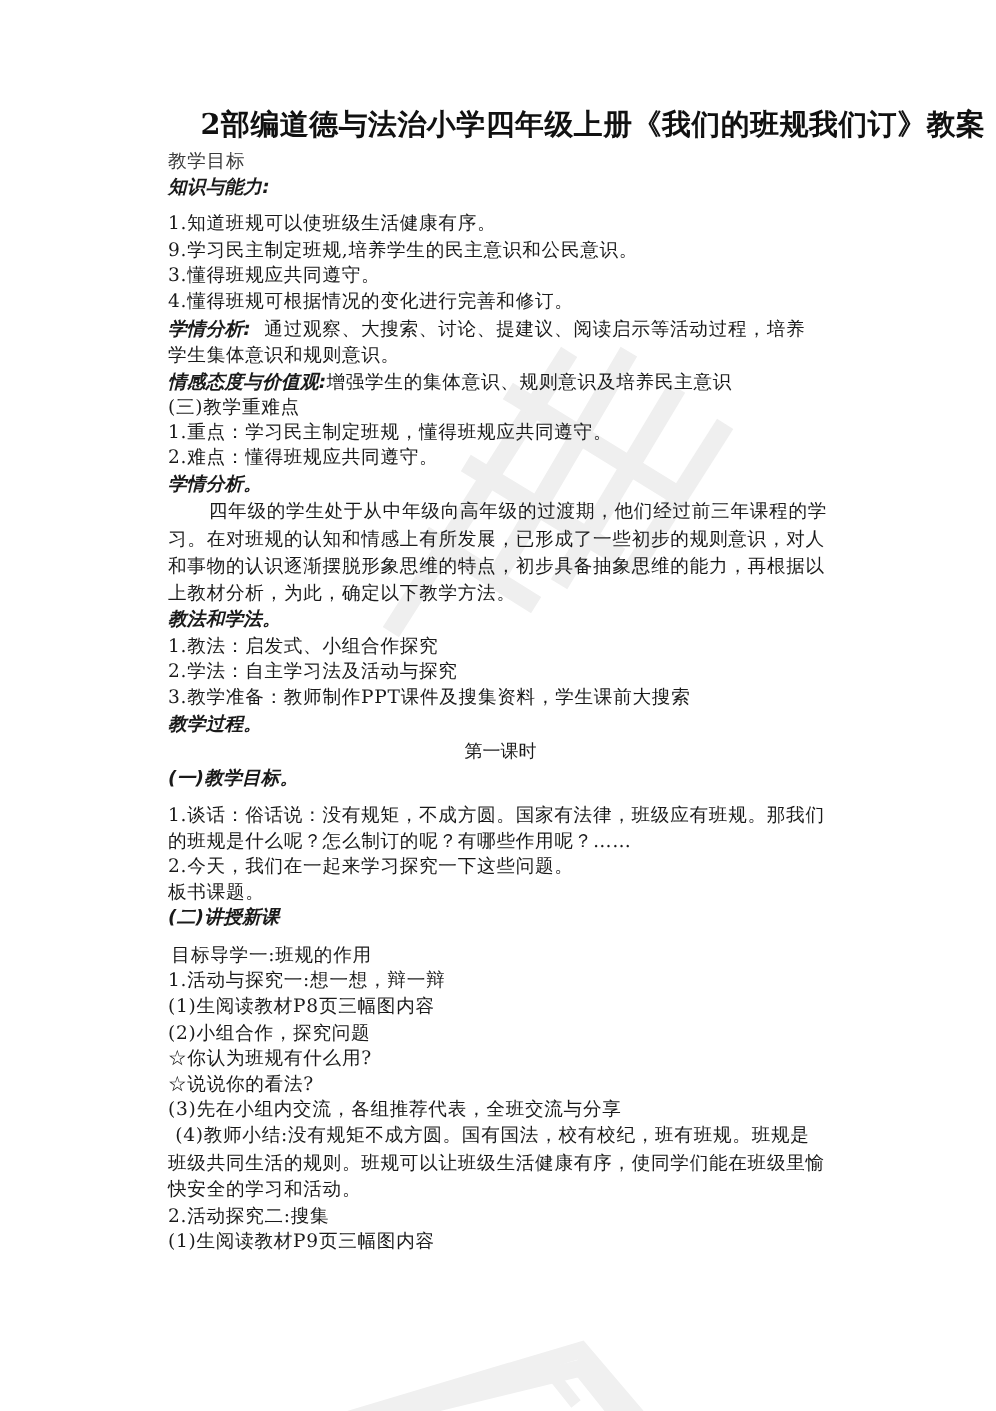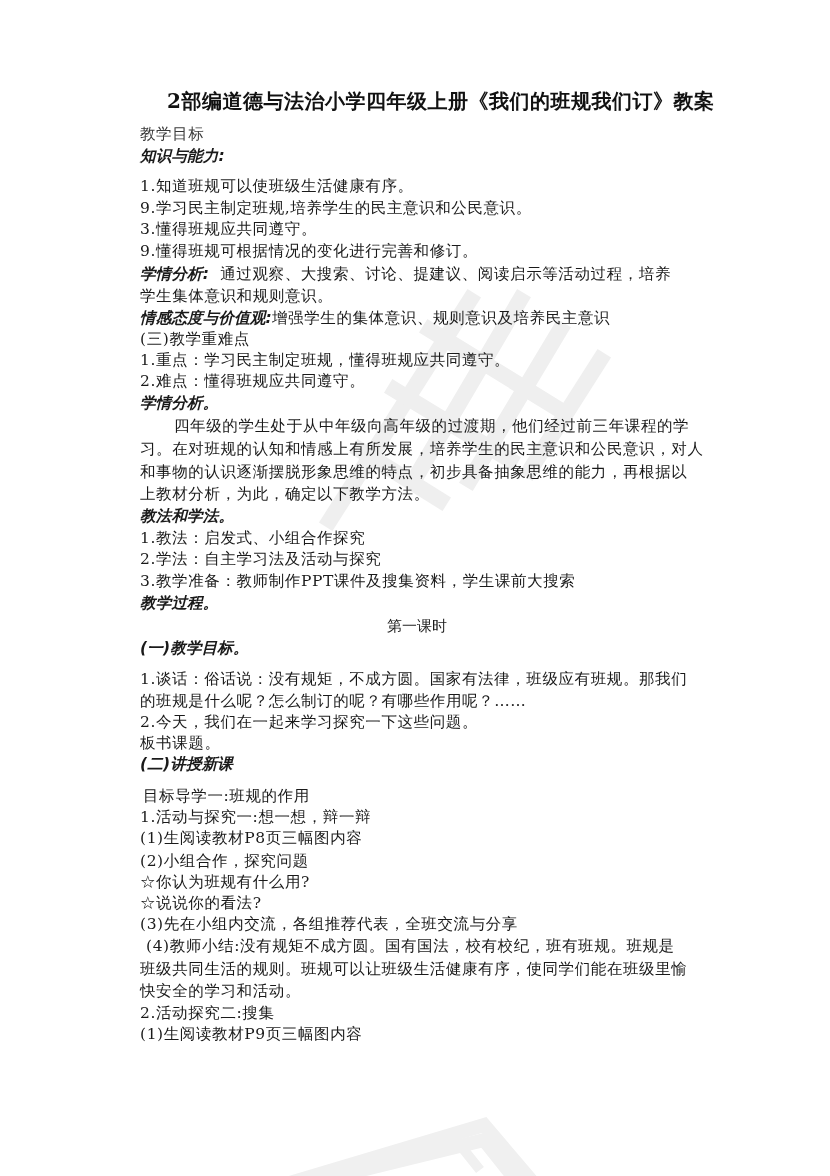--- a/index.html
+++ b/index.html
@@ -42,21 +42,21 @@
     font-size: 15.5px;
     line-height: 21px;
     letter-spacing: 0.6px;
     margin-left: 12px;
   }
   .title {
     position: absolute;
     left: 167px;
     top: 88px;
     white-space: nowrap;
-    font-size: 20px;
+    font-size: 24px;
     font-weight: bold;
     letter-spacing: 0.5px;
     z-index: 1;
     color: #111;
   }
   .gray { color: #3a3a3a; }
   .bold {
     font-family: "DejaVu Sans", "Liberation Sans", sans-serif;
     font-weight: bold;
     letter-spacing: 0.2px;
@@ -104,38 +104,38 @@
   <div class="title">2部编道德与法治小学四年级上册《我们的班规我们订》教案</div>
 
   <div class="content">
 
     <div class="line gray" style="top:124px">教学目标</div>
     <div class="line bold" style="top:146px">知识与能力:</div>
 
     <div class="line" style="top:176px">1.知道班规可以使班级生活健康有序。</div>
     <div class="line" style="top:198px">9.学习民主制定班规,培养学生的民主意识和公民意识。</div>
     <div class="line" style="top:219px">3.懂得班规应共同遵守。</div>
-    <div class="line" style="top:241px">9.懂得班规可根据情况的变化进行完善和修订。</div>
+    <div class="line" style="top:241px">4.懂得班规可根据情况的变化进行完善和修订。</div>
 
     <div class="line" style="top:264px">
       <span class="bold">学情分析:</span><span style="white-space:pre">  通过观察、大搜索、讨论、提建议、阅读启示等活动过程，培养</span>
     </div>
     <div class="line" style="top:286px">学生集体意识和规则意识。</div>
 
     <div class="line" style="top:308px">
       <span class="bold">情感态度与价值观:</span><span>增强学生的集体意识、规则意识及培养民主意识</span>
     </div>
 
     <div class="line" style="top:329px">(三)教学重难点</div>
     <div class="line" style="top:350px">1.重点：学习民主制定班规，懂得班规应共同遵守。</div>
     <div class="line" style="top:371px">2.难点：懂得班规应共同遵守。</div>
 
     <div class="line bold" style="top:393px">学情分析。</div>
     <div class="line indent" style="top:416px">四年级的学生处于从中年级向高年级的过渡期，他们经过前三年课程的学</div>
-    <div class="line" style="top:439px">习。在对班规的认知和情感上有所发展，培养学生的民主意识和公民意识，对人</div>
+    <div class="line" style="top:439px">习。在对班规的认知和情感上有所发展，已形成了一些初步的规则意识，对人</div>
     <div class="line" style="top:462px">和事物的认识逐渐摆脱形象思维的特点，初步具备抽象思维的能力，再根据以</div>
     <div class="line" style="top:484px">上教材分析，为此，确定以下教学方法。</div>
 
     <div class="line bold" style="top:506px">教法和学法。</div>
     <div class="line" style="top:528px">1.教法：启发式、小组合作探究</div>
     <div class="line" style="top:549px">2.学法：自主学习法及活动与探究</div>
     <div class="line" style="top:571px">3.教学准备：教师制作PPT课件及搜集资料，学生课前大搜索</div>
 
     <div class="line bold" style="top:593px">教学过程。</div>
     <div class="center" style="top:616px">第一课时</div>

